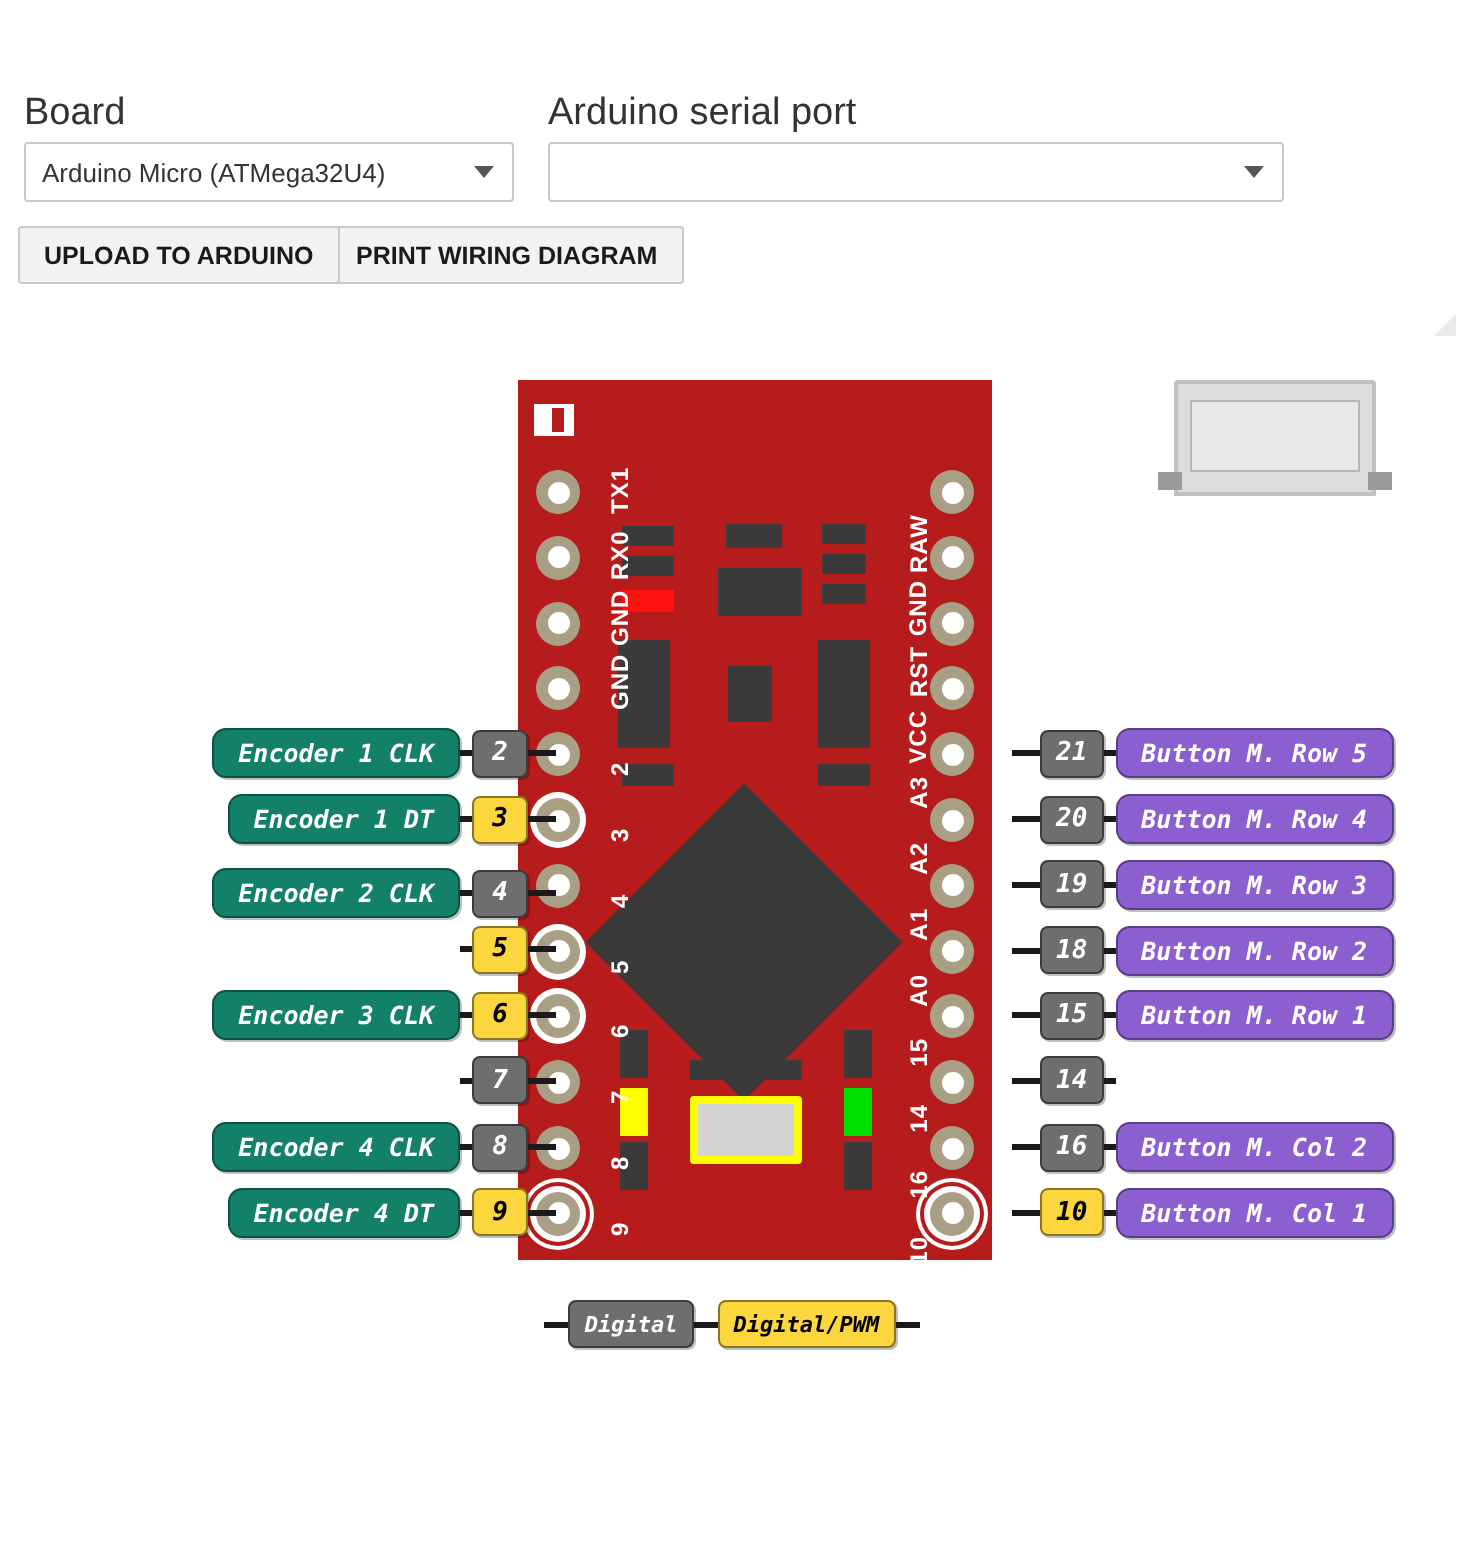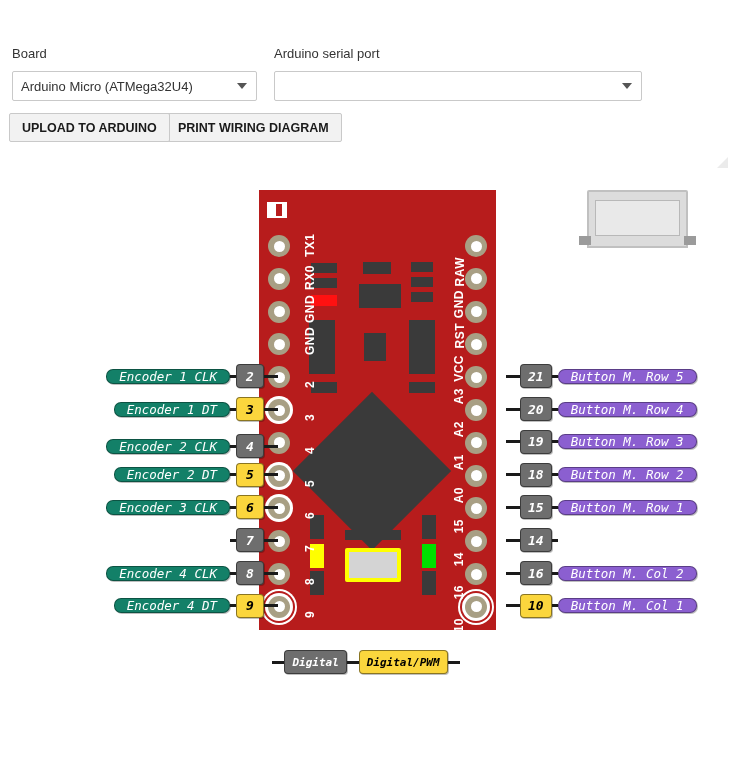--- a/index.html
+++ b/index.html
@@ -19,21 +19,21 @@
     border-bottom: 1px solid #3c9fcc;
   }
   .panel-header .title {
     position: absolute; left: 10px; top: 4px;
     font-size: 13px; color: #ffffff; letter-spacing: .2px;
     font-family: "Liberation Sans", sans-serif;
   }
 
   
   .field-label {
-    position: absolute; font-size: 13px; color: #333; }
+    position: absolute; font-size: 19px; color: #333; }
   .lbl-board { left: 12px; top: 46px; }
   .lbl-port  { left: 274px; top: 46px; }
 
   .select-box {
     position: absolute; height: 30px; background: #fff;
     border: 1px solid #c9c9c9; border-radius: 2px;
     font-size: 13px; color: #333;
     display: flex; align-items: center; padding: 0 26px 0 8px;
     white-space: nowrap; overflow: hidden;
   }
@@ -115,24 +115,24 @@
     position: absolute; background: #d4d4d4; border: 4px solid #ffff00;
     border-radius: 2px;
   }
 
   
   .row-left, .row-right { position: absolute; display: flex; align-items: center; }
   .row-left  { right: 454px; }
   .row-right { left: 506px; }
 
   .tag {
-    height: 15px; display: flex; align-items: center;
+    height: 25px; display: flex; align-items: center;
     padding: 0 12px; border-radius: 7px;
     font-family: "DejaVu Sans Mono", monospace;
-    font-size: 12.5px; font-weight: normal; font-style: italic;
+    font-size: 12.5px; font-weight: bold; font-style: italic;
     color: #ffffff; white-space: nowrap;
     border: 1px solid rgba(0,0,0,.35);
     box-shadow: 1px 1px 0 rgba(0,0,0,.25);
   }
   .tag.green  { background: #138068; }
   .tag.purple { background: #8B5FD0; }
 
   .badge {
     height: 24px; min-width: 28px; display:flex; align-items:center; justify-content:center;
     padding: 0 7px; border-radius: 4px;
@@ -285,21 +285,20 @@
           <div class="badge yellow">3</div>
           <div class="lead" style="width: 14px;"></div>
         </div>
         <div class="row-left" style="top: 264px;">
           <div class="tag green">Encoder 2 CLK</div>
           <div class="lead" style="width: 6px;"></div>
           <div class="badge gray">4</div>
           <div class="lead" style="width: 14px;"></div>
         </div>
         <div class="row-left" style="top: 292.6px;">
-          <div class="tag green">Encoder 2 DT</div>
           <div class="lead" style="width: 6px;"></div>
           <div class="badge yellow">5</div>
           <div class="lead" style="width: 14px;"></div>
         </div>
         <div class="row-left" style="top: 325.4px;">
           <div class="tag green">Encoder 3 CLK</div>
           <div class="lead" style="width: 6px;"></div>
           <div class="badge yellow">6</div>
           <div class="lead" style="width: 14px;"></div>
         </div>

